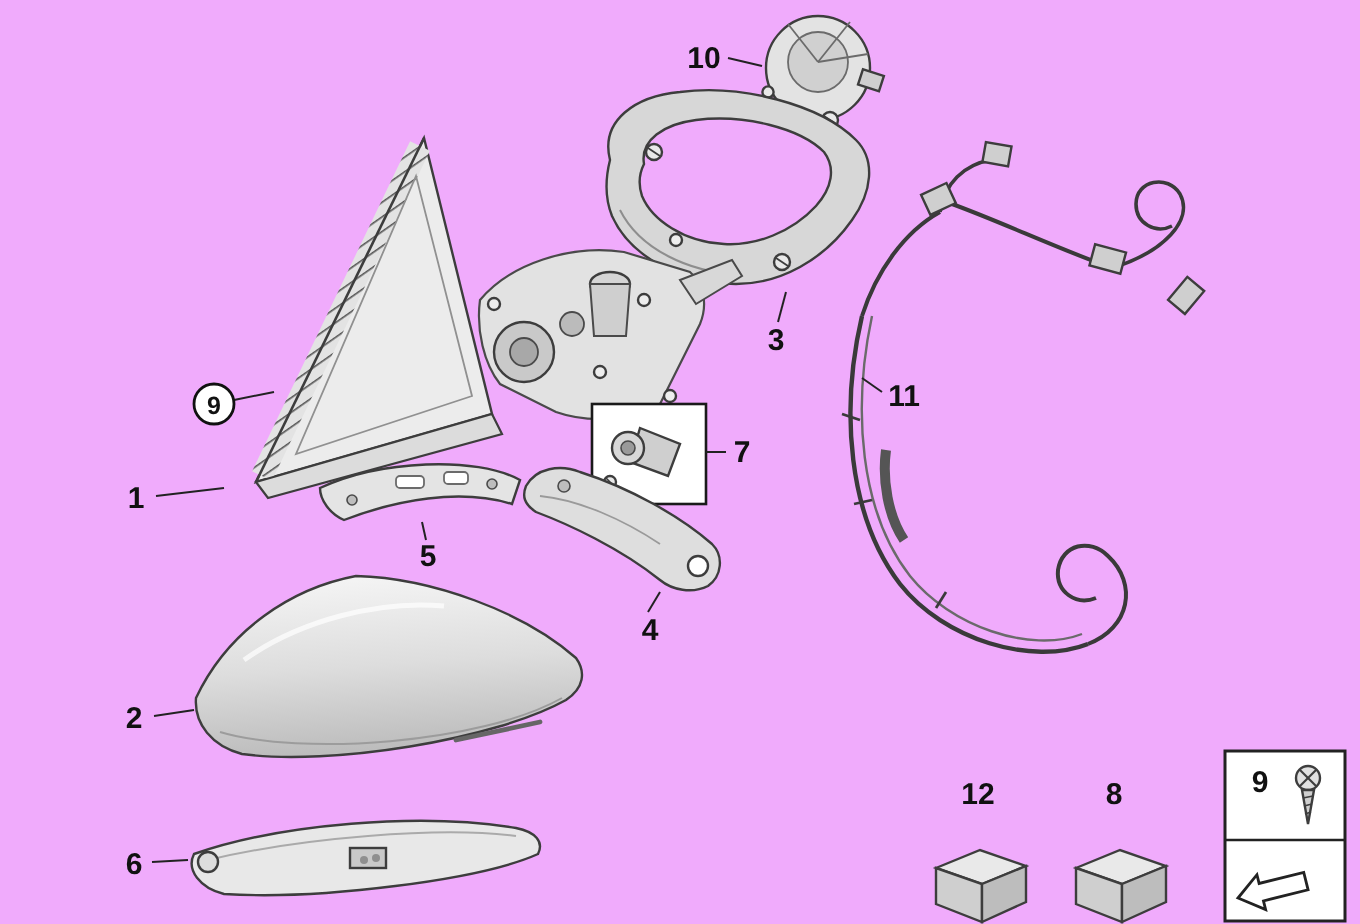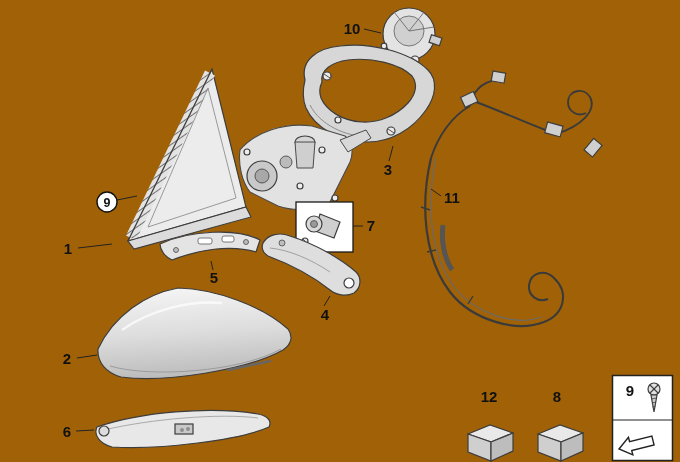--- a/index.html
+++ b/index.html
@@ -1,17 +1,17 @@
 <!DOCTYPE html>
 <html><head>
 <meta charset="utf-8">
 <title>Diagram</title>
 <style>
   html,body{margin:0;padding:0;background:#ffffff;}
-  .stage{position:relative;width:680px;height:462px;background:#a16207;overflow:hidden;
+  .stage{position:relative;width:680px;height:462px;background:#f0abfc;overflow:hidden;
          font-family:"Liberation Sans",sans-serif;}
   svg{position:absolute;left:0;top:0;}
   .callout{font-family:"Liberation Sans",sans-serif;font-weight:bold;font-size:15px;fill:#111;}
   .callout-sm{font-family:"Liberation Sans",sans-serif;font-weight:bold;font-size:12.5px;fill:#111;}
   .ln{stroke:#222;stroke-width:1;}
   .outl{stroke:#3d3d3d;stroke-width:1.2;}
 </style>
 </head>
 <body>
 

